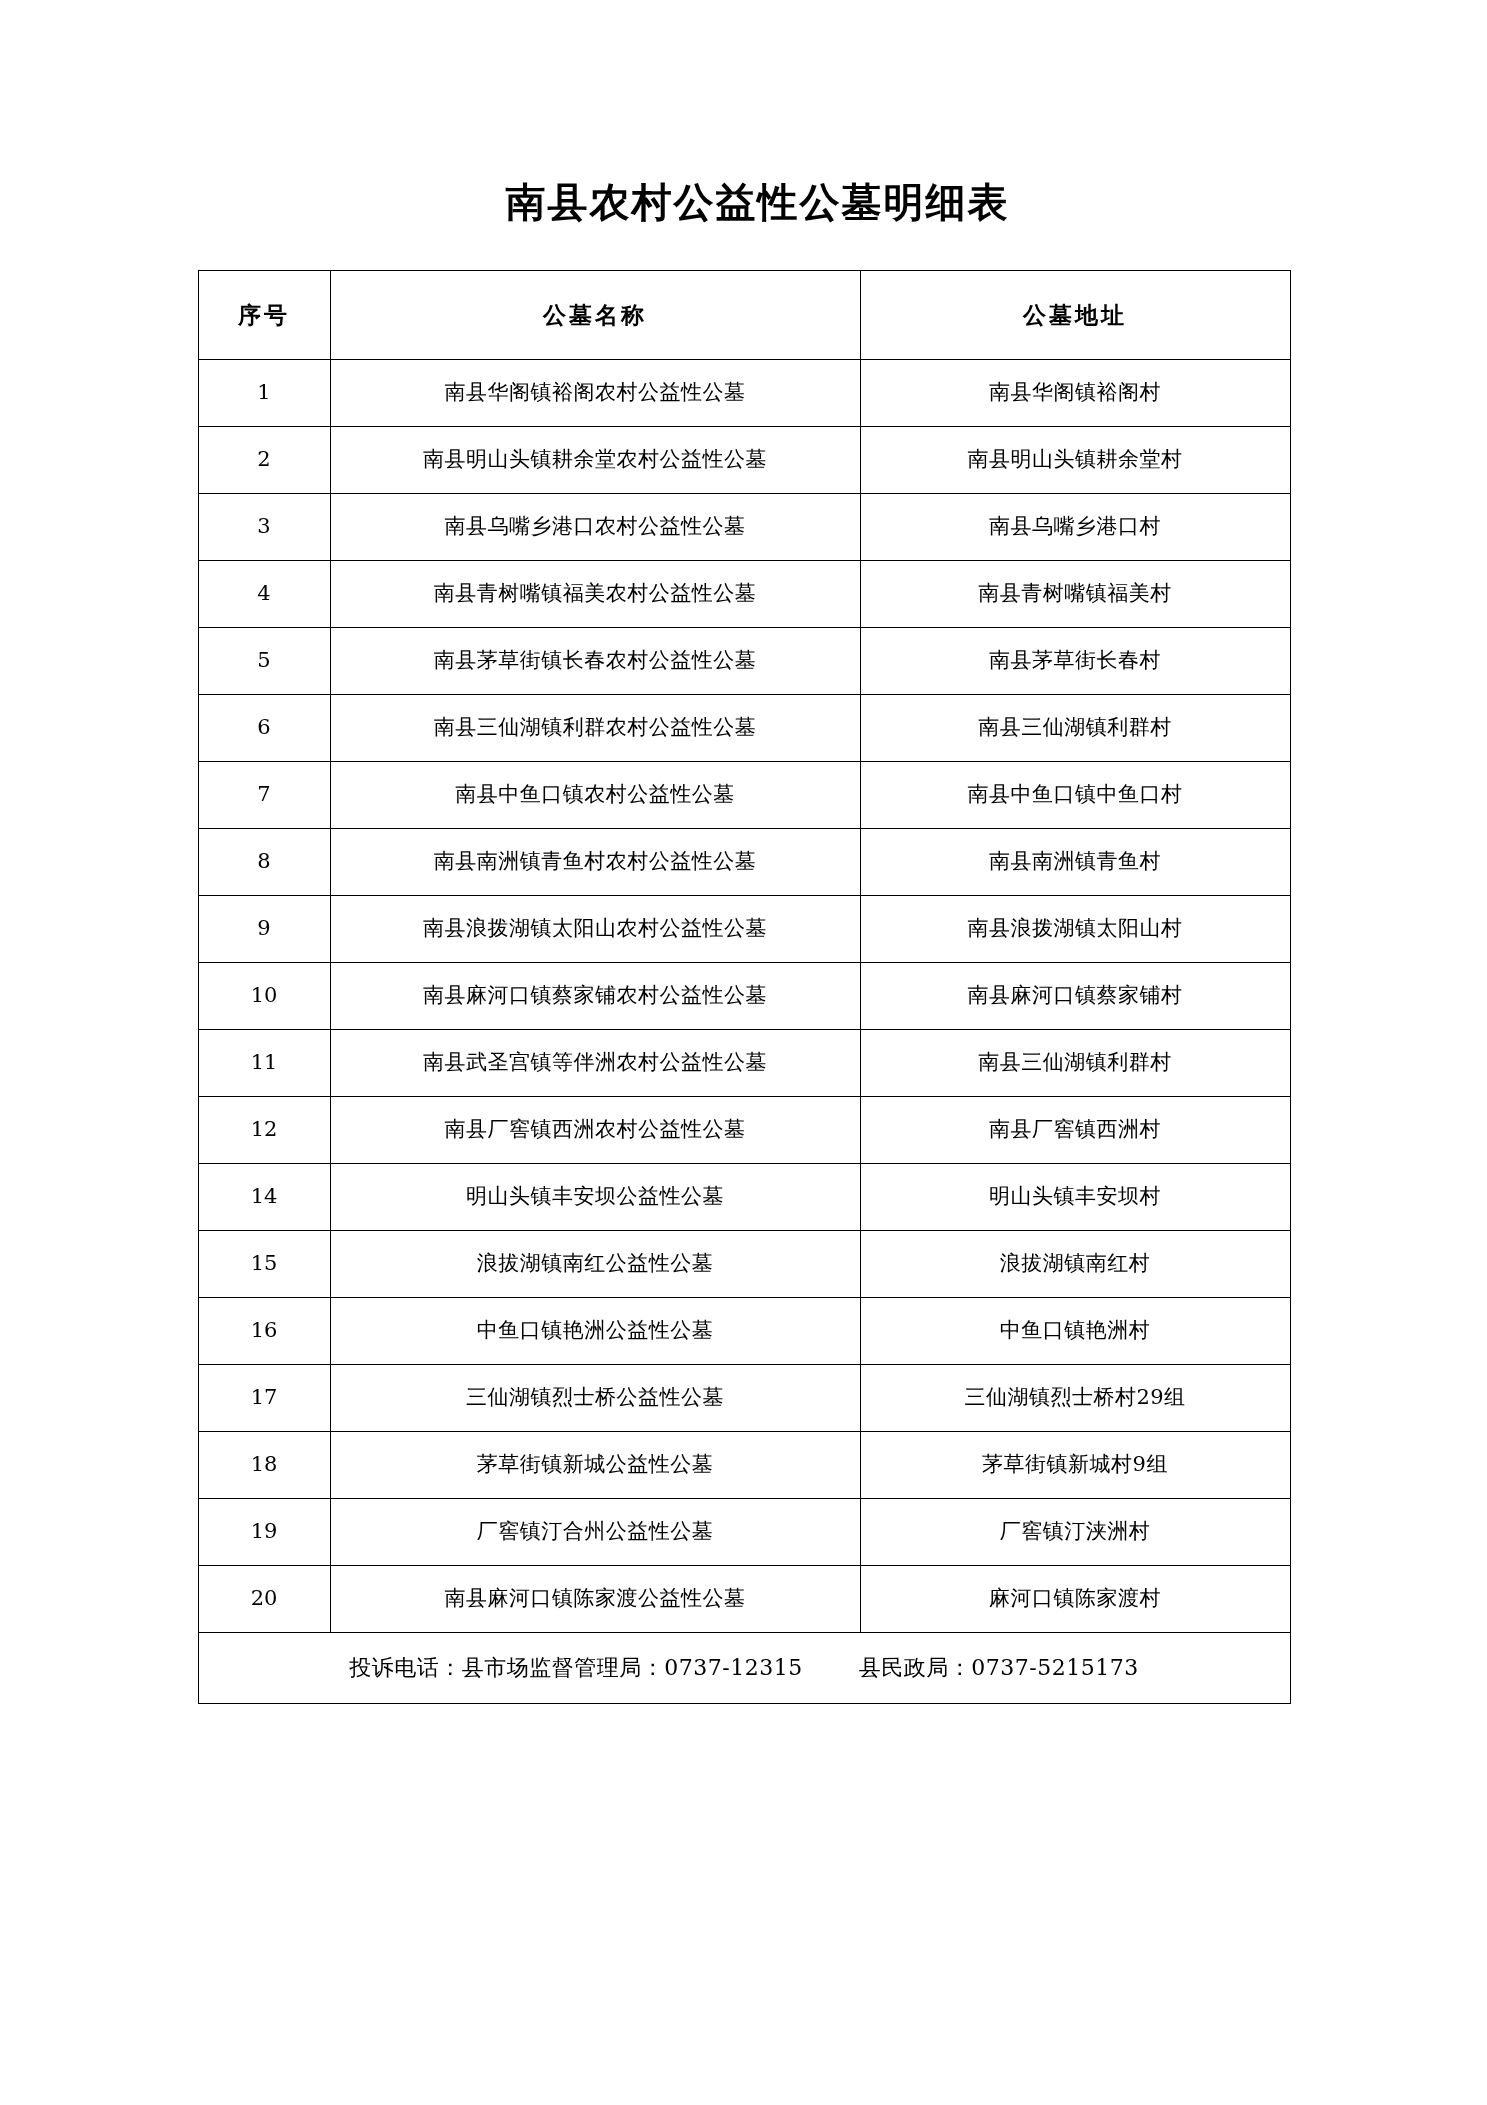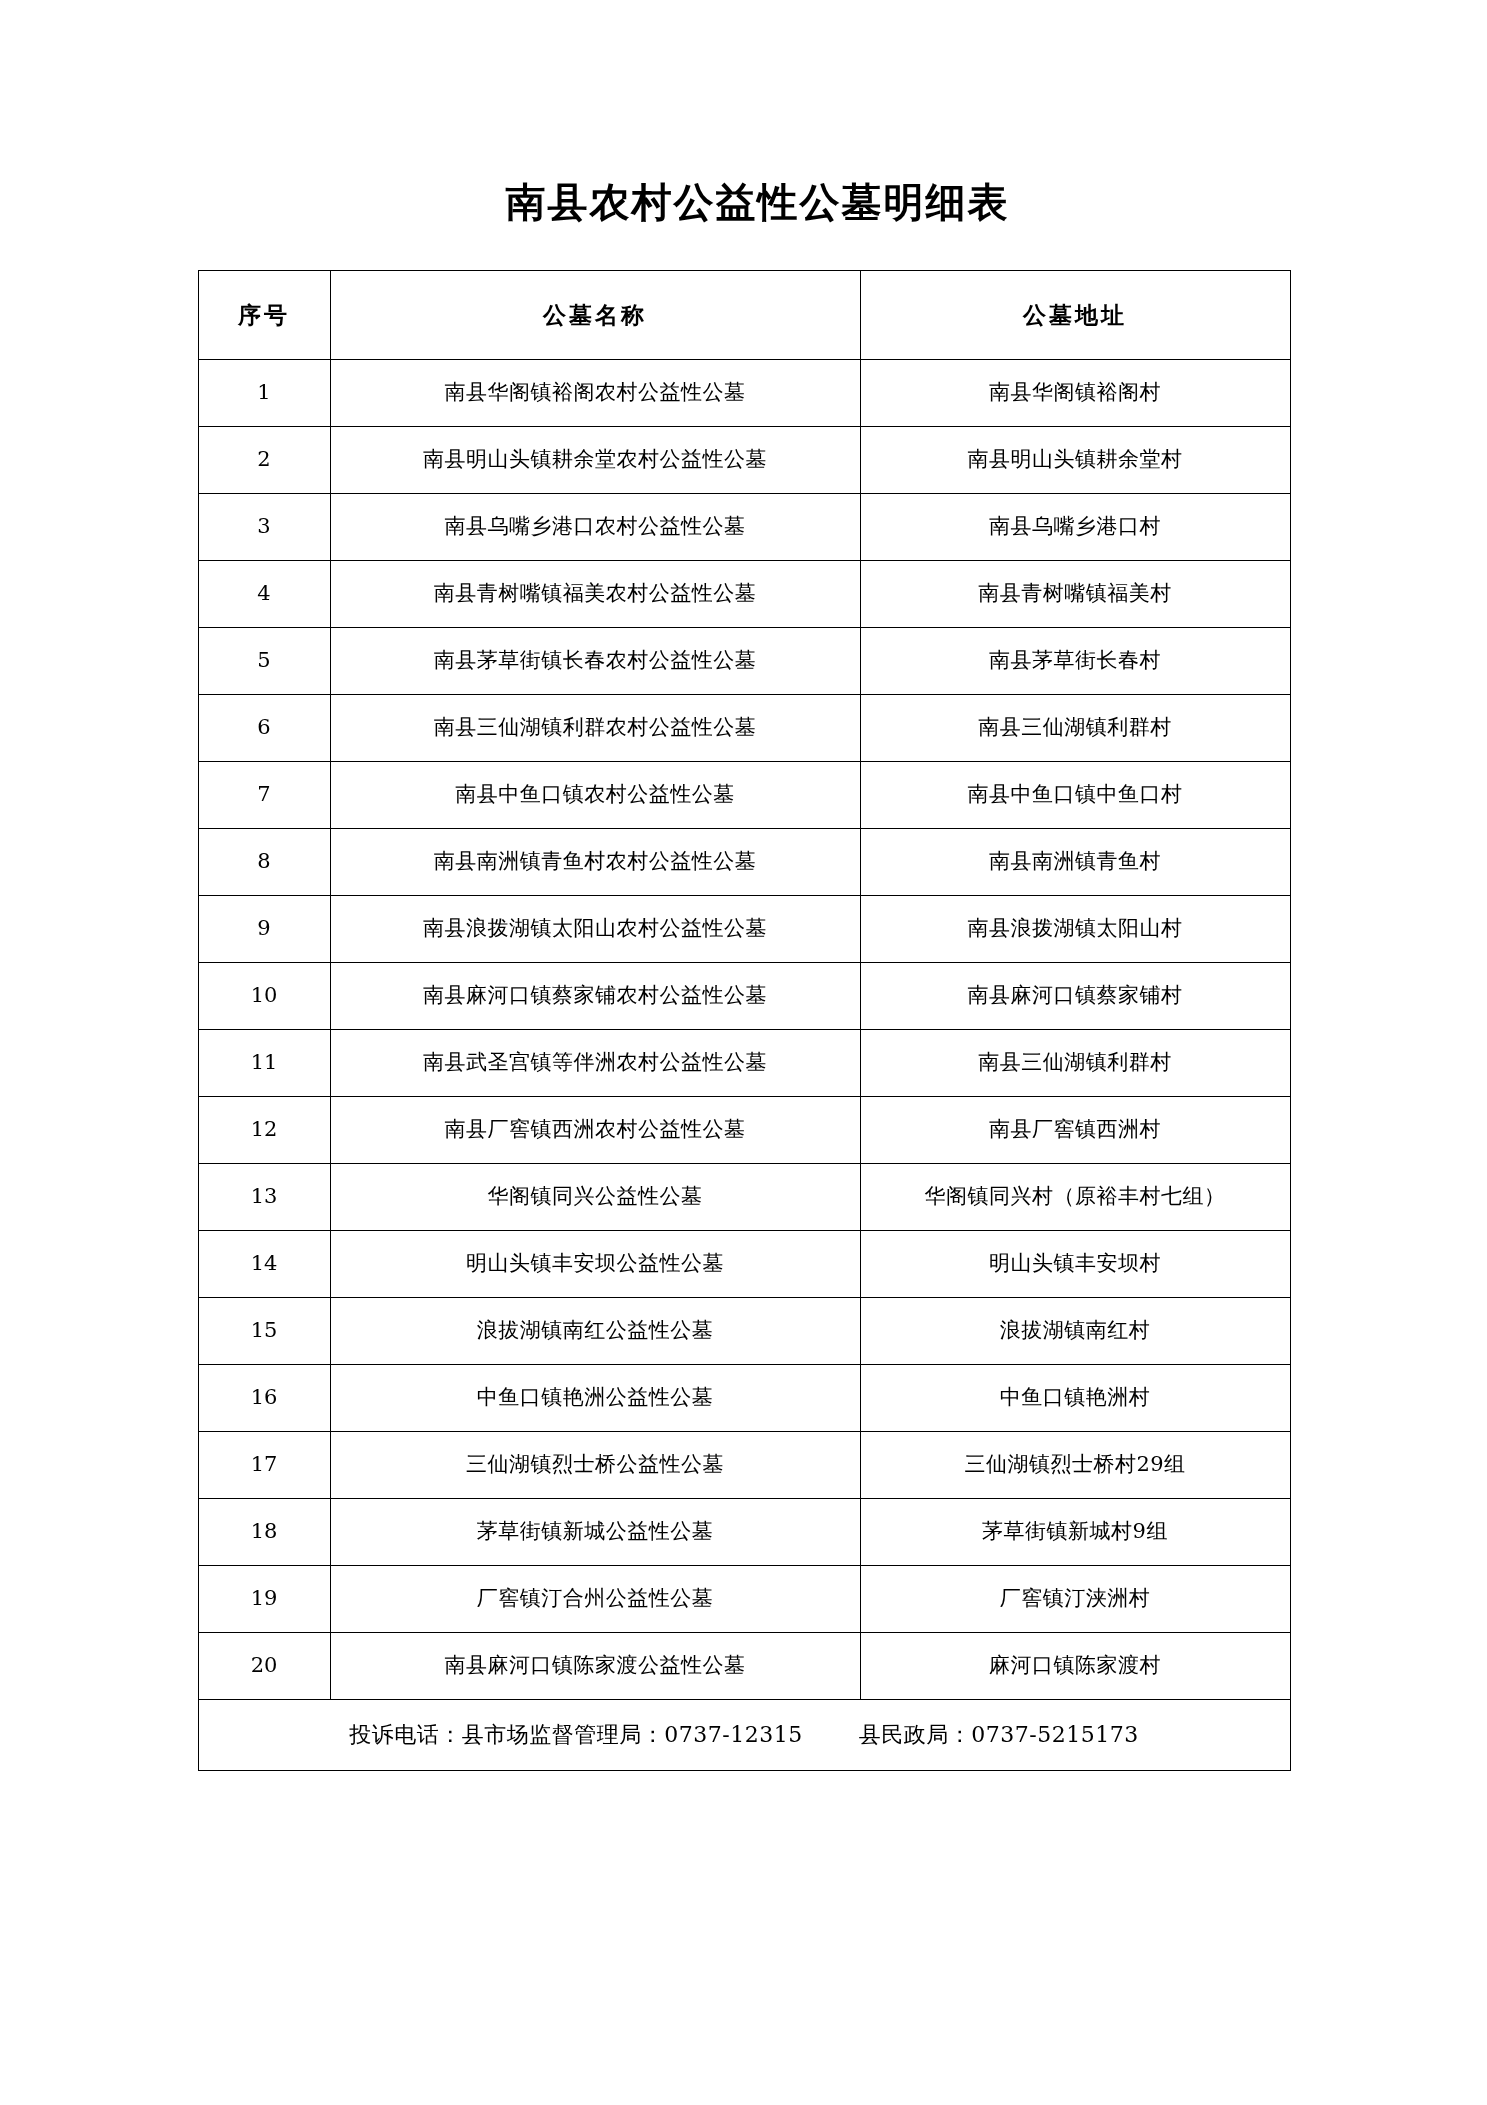--- a/index.html
+++ b/index.html
@@ -156,25 +156,20 @@
           <td class="idx">11</td>
           <td class="name">南县武圣宫镇等伴洲农村公益性公墓</td>
           <td class="addr">南县三仙湖镇利群村</td>
         </tr>
         <tr>
           <td class="idx">12</td>
           <td class="name">南县厂窖镇西洲农村公益性公墓</td>
           <td class="addr">南县厂窖镇西洲村</td>
         </tr>
         <tr>
-          <td class="idx">13</td>
-          <td class="name">华阁镇同兴公益性公墓</td>
-          <td class="addr">华阁镇同兴村（原裕丰村七组）</td>
-        </tr>
-        <tr>
           <td class="idx">14</td>
           <td class="name">明山头镇丰安坝公益性公墓</td>
           <td class="addr">明山头镇丰安坝村</td>
         </tr>
         <tr>
           <td class="idx">15</td>
           <td class="name">浪拔湖镇南红公益性公墓</td>
           <td class="addr">浪拔湖镇南红村</td>
         </tr>
         <tr>

